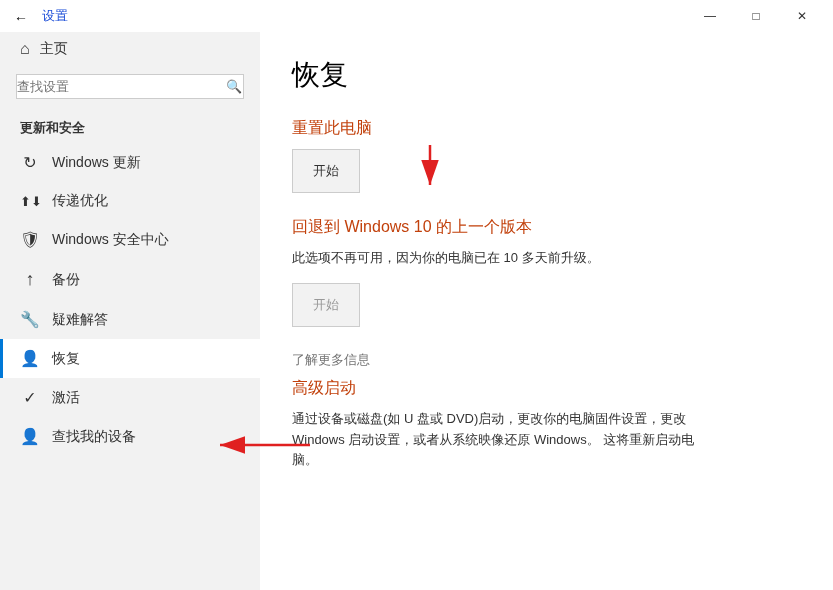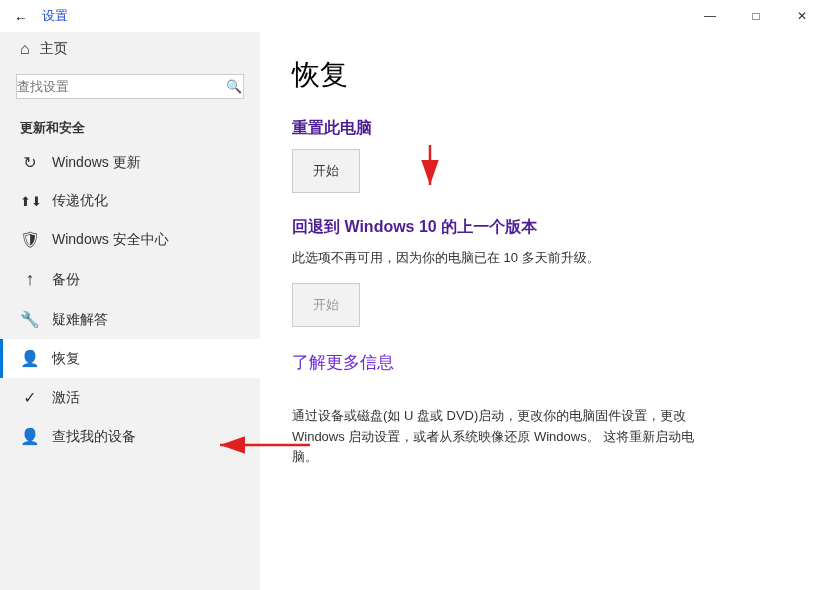--- a/index.html
+++ b/index.html
@@ -141,22 +141,22 @@
       overflow-y: auto;
     }
     .content-title {
       font-size: 28px;
       font-weight: 300;
       color: #000;
       margin-bottom: 24px;
     }
     .section-title {
       font-size: 16px;
-      font-weight: 700;
-      color: #4c1d95;
+      font-weight: 400;
+      color: #c2410c;
       margin-bottom: 10px;
     }
     .section-desc {
       font-size: 13px;
       color: #333;
       line-height: 1.6;
       margin-bottom: 14px;
     }
     .btn-start {
       display: inline-block;
@@ -167,24 +167,24 @@
       color: #333;
       cursor: pointer;
       margin-bottom: 24px;
     }
     .btn-start.disabled {
       color: #999;
       cursor: not-allowed;
       background: #f2f2f2;
     }
     .link-text {
-      font-size: 17px;
-      color: #6d28d9;
-      cursor: pointer;
-      margin-bottom: 32px;
+      font-size: 13px;
+      color: #737373;
+      cursor: pointer;
+      margin-bottom: 9px;
       display: block;
     }
 
     
     .arrow-overlay {
       position: absolute;
       top: 0;
       left: 0;
       width: 833px;
       height: 590px;
@@ -277,16 +277,17 @@
     <div class="section-title">重置此电脑</div>
     <button class="btn-start">开始</button>
 
     
     <div class="section-title">回退到 Windows 10 的上一个版本</div>
     <div class="section-desc">此选项不再可用，因为你的电脑已在 10 多天前升级。</div>
     <button class="btn-start disabled" disabled="">开始</button>
     <a class="link-text">了解更多信息</a>
 
     
+    <div class="section-title">高级启动</div>
     <div class="section-desc">通过设备或磁盘(如 U 盘或 DVD)启动，更改你的电脑固件设置，更改<br>Windows 启动设置，或者从系统映像还原 Windows。 这将重新启动电<br>脑。</div>
   </div>
 
 </div>
 
 </body></html>

